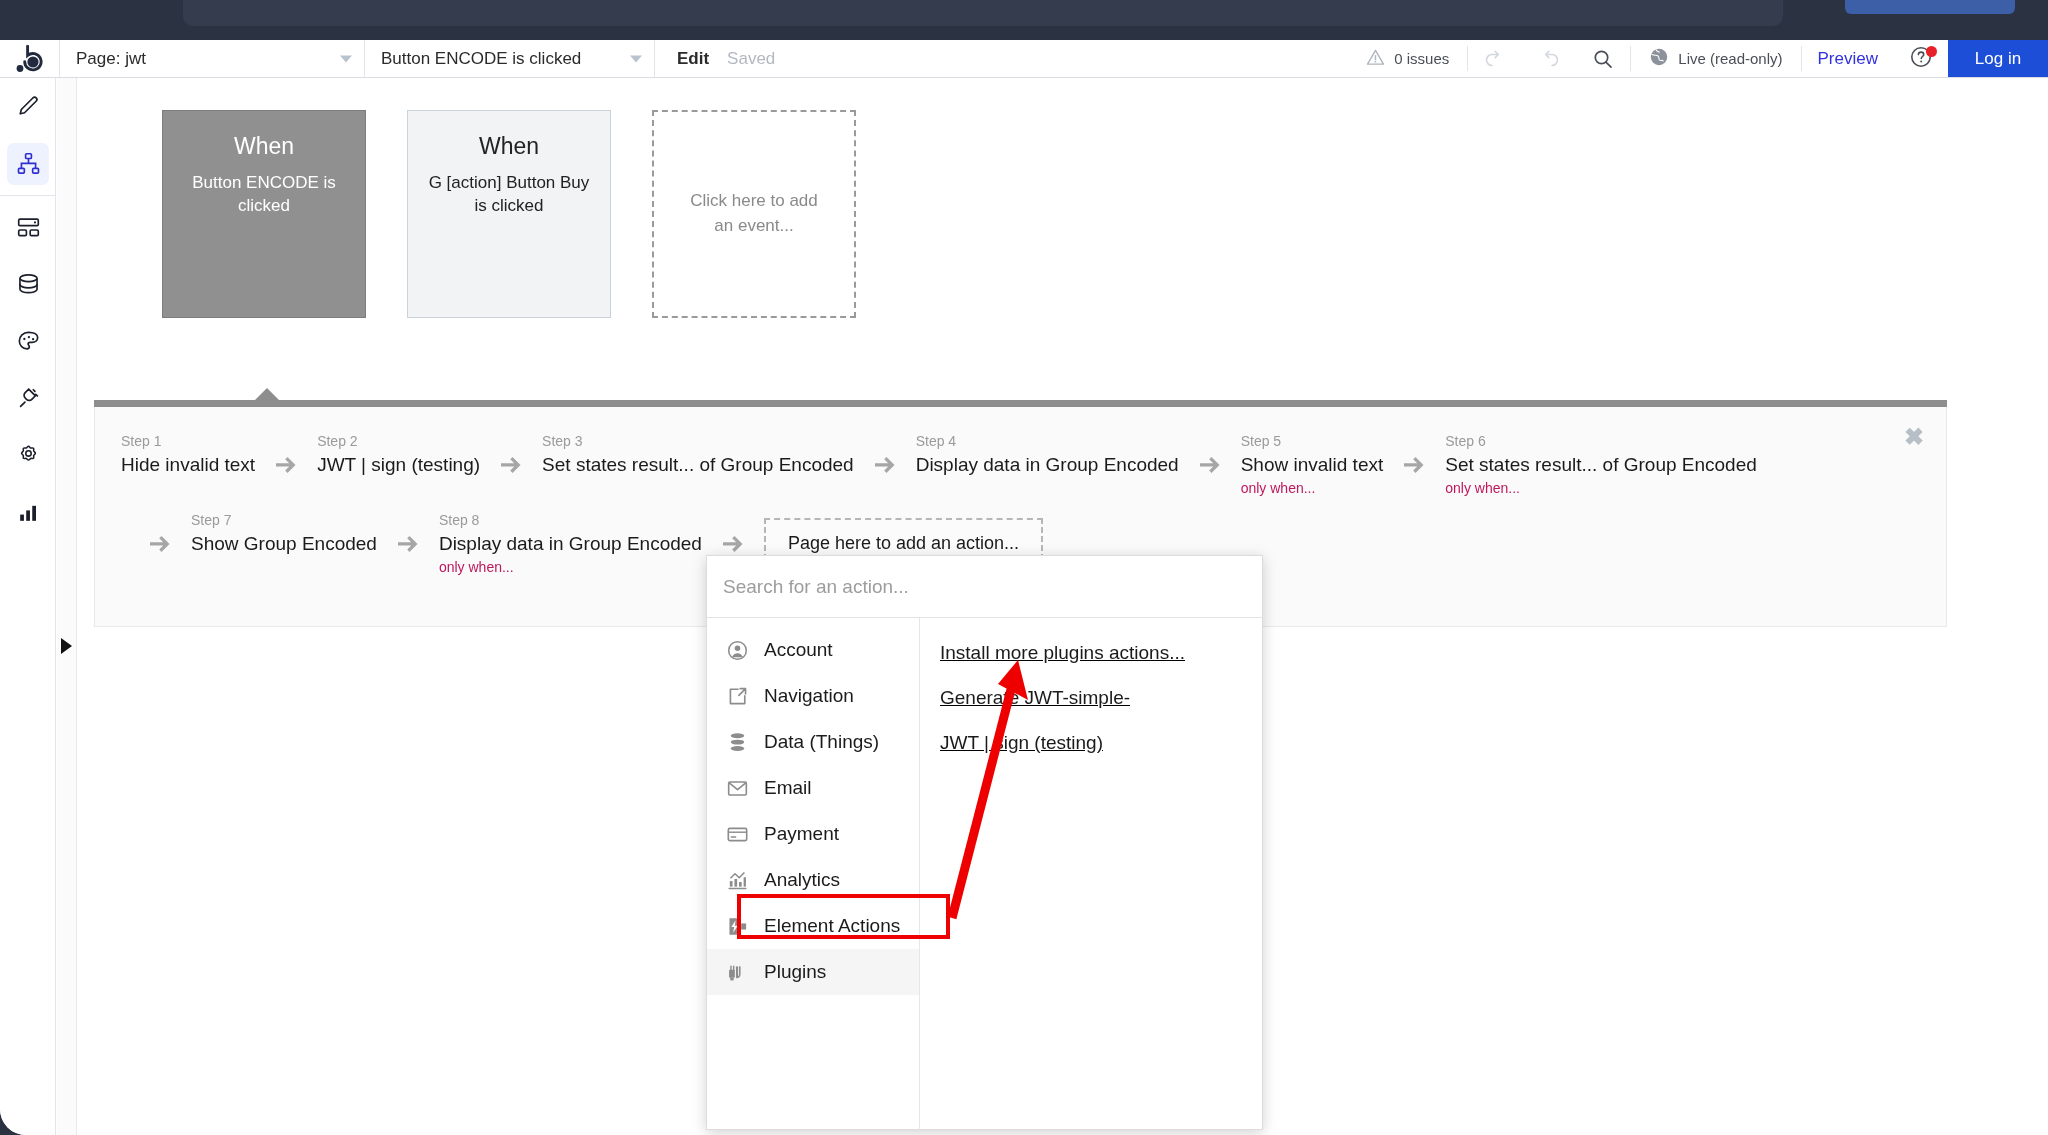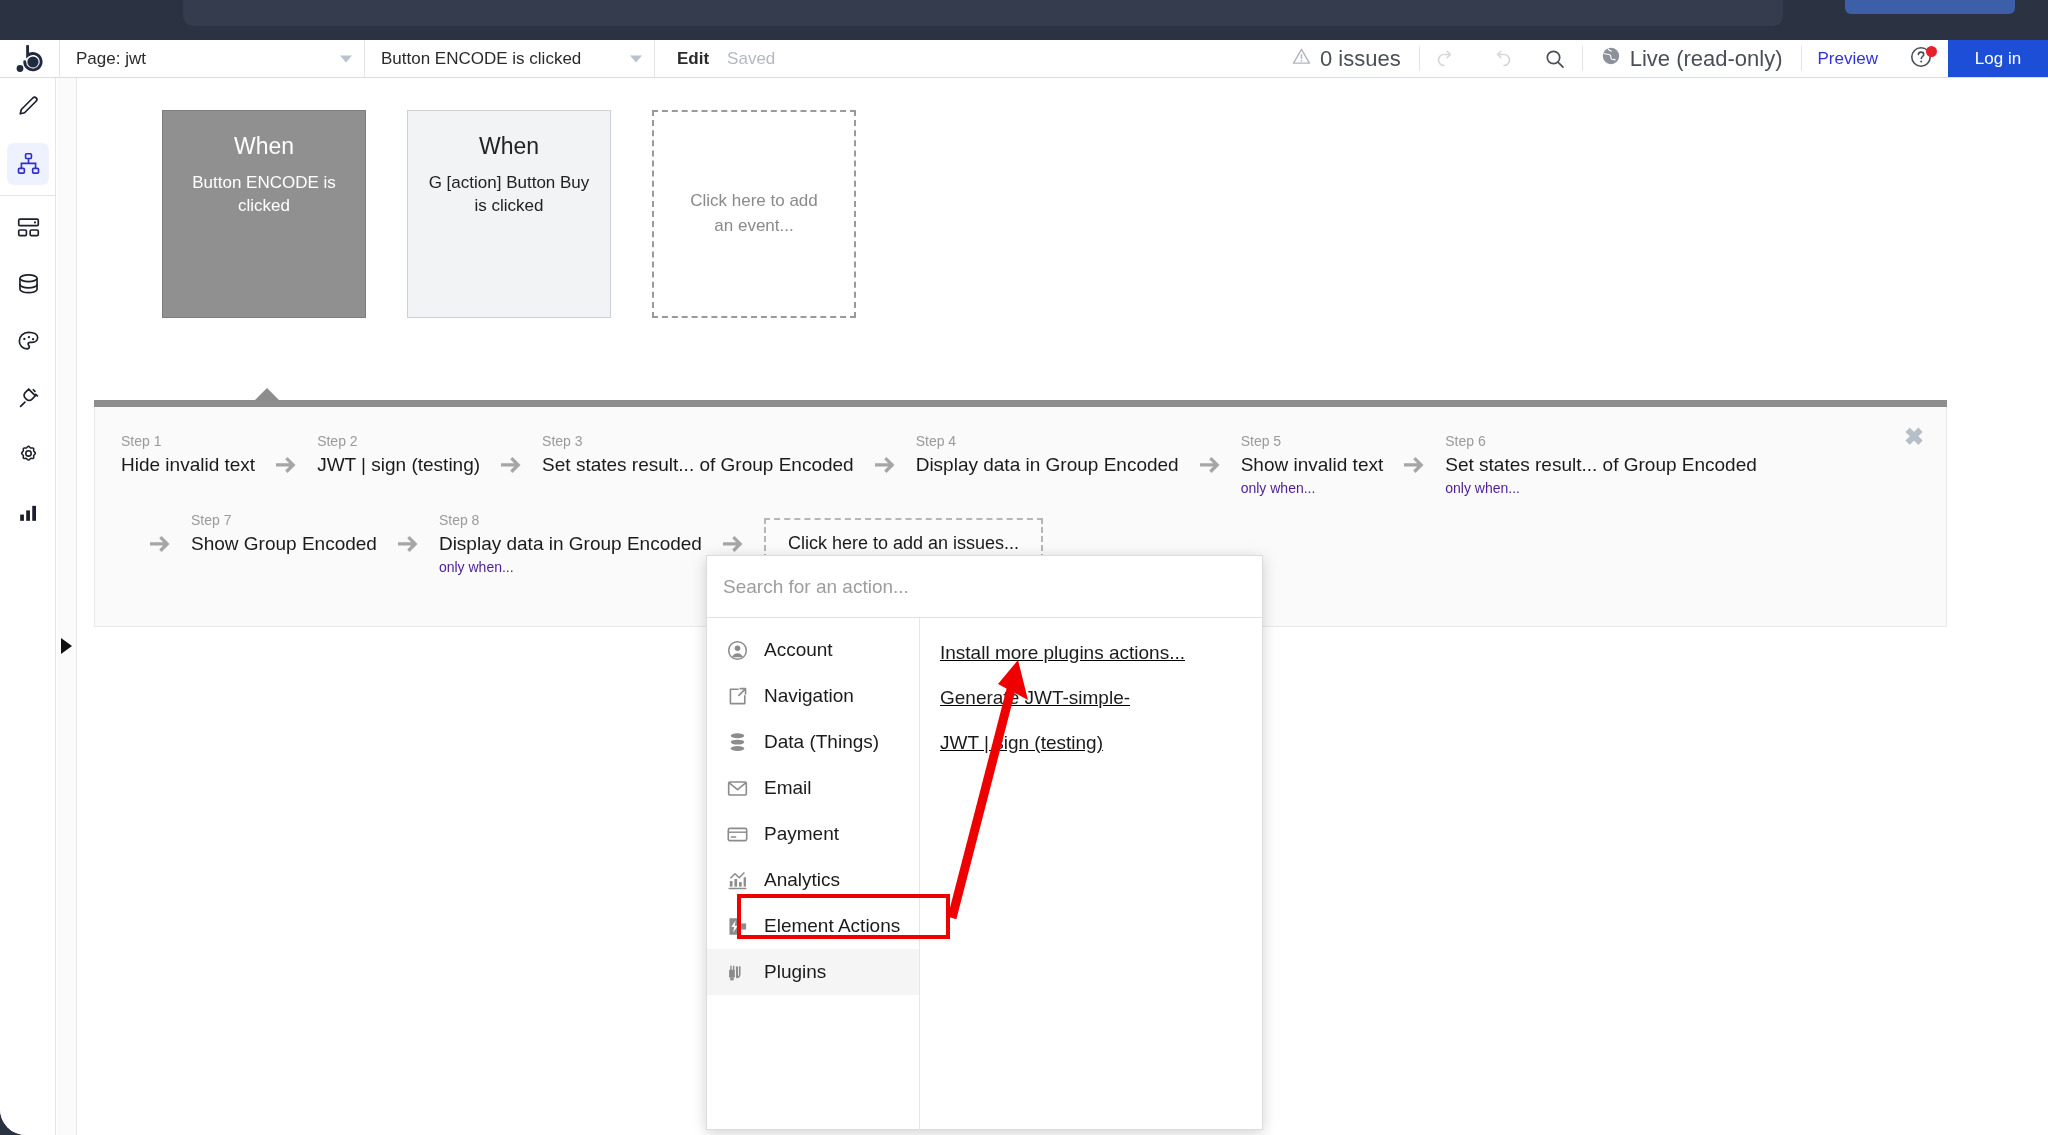--- a/index.html
+++ b/index.html
@@ -54,21 +54,21 @@
     width: 0; height: 0; border-left: 6px solid transparent;
     border-right: 6px solid transparent; border-top: 7px solid #b9c3cf;
   }
   #page-select { width: 305px; }
   #event-select { width: 290px; }
   .tb-edit { display:flex; align-items:center; padding: 0 18px 0 22px; font-size:17px; color:#2b2b2b; font-weight:600;}
   .tb-saved { display:flex; align-items:center; font-size:17px; color:#b3b8c2; }
   .tb-spacer { flex: 1; }
   .tb-item {
     display:flex; align-items:center; gap:9px;
-    padding: 0 18px; font-size: 22px; color:#4a4f57;
+    padding: 0 18px; font-size: 15px; color:#4a4f57;
   }
   .tb-div { width:1px; background:#e3e5ea; margin: 6px 0; }
   .tb-icobtn {
     width: 54px; display:flex; align-items:center; justify-content:center;
   }
   #login-btn {
     width: 100px; background: #1d4ed8; color: #fff;
     display: flex; align-items: center; justify-content: center;
     font-size: 17px;
   }
@@ -150,21 +150,21 @@
     font-size: 24px; color: #b7bfc6; line-height: 1; font-weight: bold;
   }
   .step-row { position: absolute; display: flex; align-items: flex-start; }
   #step-row-1 { left: 26px; top: 24px; }
   #step-row-2 { left: 34px; top: 103px; }
   .step {
     display: flex; flex-direction: column; padding-top: 0;
   }
   .step-num { font-size: 14px; color: #9a9a9a; line-height: 1.5; }
   .step-title { font-size: 19px; color: #1b1b1b; line-height: 1.35; white-space: nowrap; }
-  .step-cond { font-size: 14px; color: #4c1d95; line-height: 1.5; }
+  .step-cond { font-size: 14px; color: #be185d; line-height: 1.5; }
   .step-arrow {
     color: #a6a6a6; font-size: 26px; line-height: 1;
     margin: 22px 18px 0 18px; font-weight: bold;
   }
   .step-arrow svg { display:block; }
   #add-action-box {
     border: 2px dashed #b6b6b6; background: #fbfbfb;
     padding: 13px 22px; font-size: 18px; color: #1b1b1b;
     margin-top: 8px; white-space: nowrap;
   }
@@ -499,21 +499,21 @@
           <div class="step-num">Step 8</div>
           <div class="step-title">Display data in Group Encoded</div>
           <div class="step-cond">only when...</div>
         </div>
         <div class="step-arrow">
           <svg width="26" height="26" viewBox="0 0 26 26" fill="#a6a6a6">
               <path d="M3 10.2h13.2l-4-4 2.3-2.3 8 8-8 8-2.3-2.3 4-4H3z"></path>
             </svg>
         </div>
 
-        <div id="add-action-box">Click here to add an issues...</div>
+        <div id="add-action-box">Page here to add an action...</div>
       </div>
     </div>
 
   </div>
 
   <div id="picker">
 
     <div id="picker-search">
       <input type="text" placeholder="Search for an action..." style="">
     </div>

